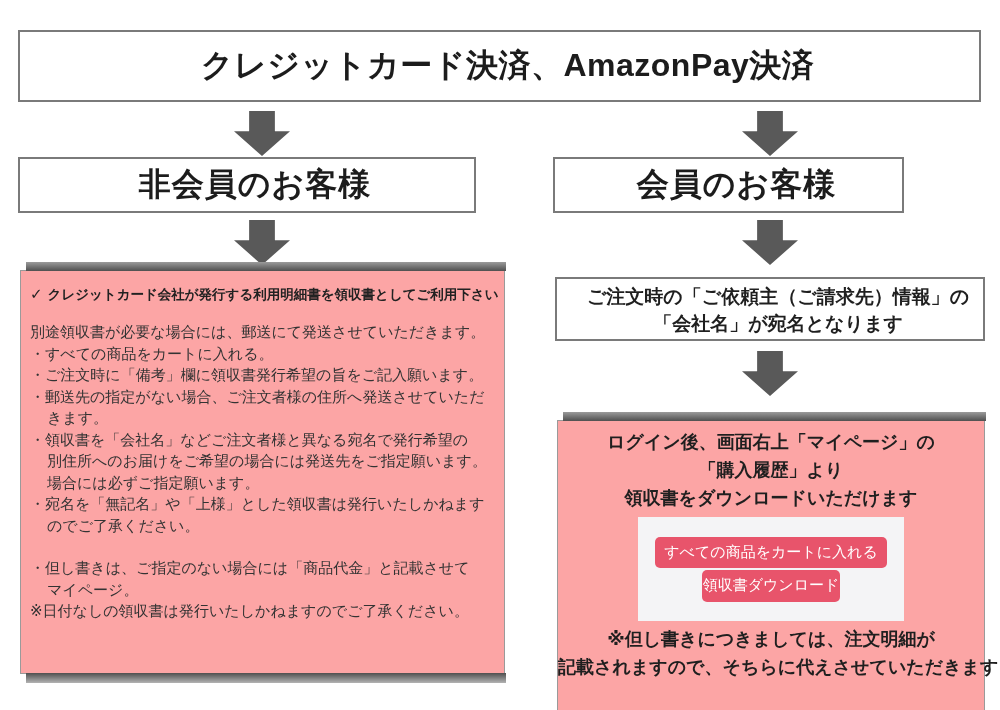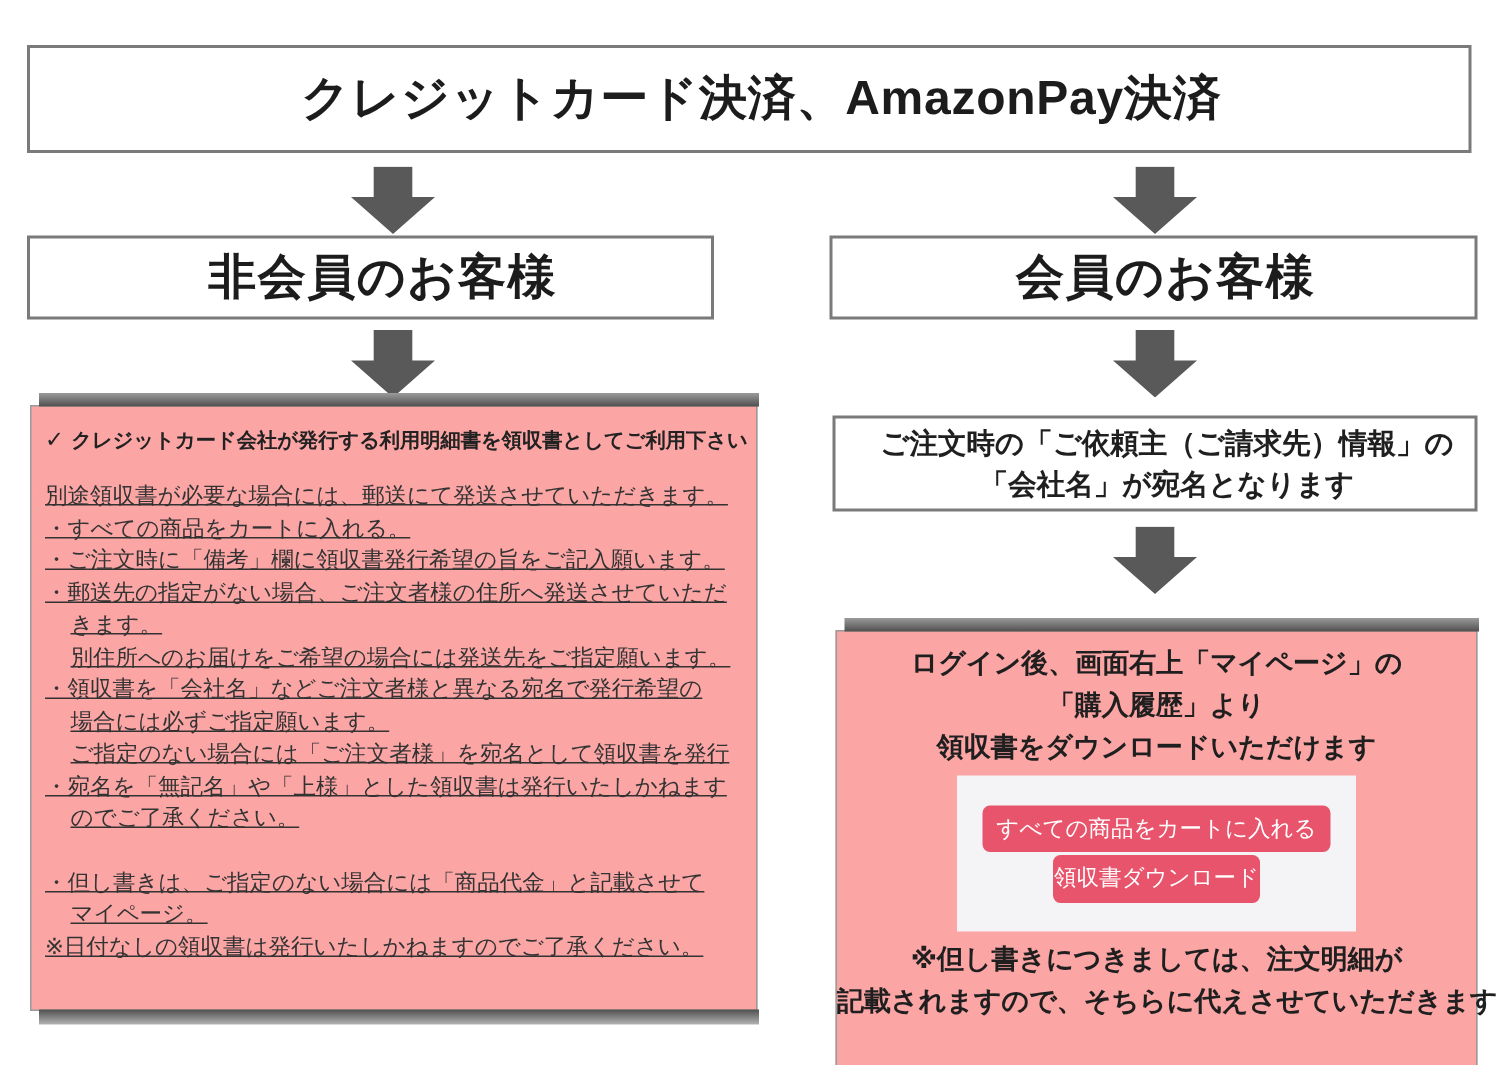--- a/index.html
+++ b/index.html
@@ -6,21 +6,21 @@
   body{font-family:"Liberation Sans","DejaVu Sans",sans-serif;color:#333;}
   .canvas{position:relative;width:1000px;height:710px;background:#fff;overflow:hidden;}
 
   
   .box{position:absolute;border:2px solid var(--border,#7a7a7a);background:#fff;box-sizing:border-box;
        display:flex;flex-direction:column;align-items:center;justify-content:center;padding-left:16px;}
   .title-box{left:18px;top:30px;width:963px;height:72px;}
   .title-box span{font-size:32px;font-weight:bold;color:#1c1c1c;letter-spacing:0.5px;white-space:nowrap;}
   .header-box span{font-size:32px;font-weight:bold;color:#1c1c1c;letter-spacing:1px;white-space:nowrap;}
   .left-h{left:18px;top:157px;width:458px;height:56px;}
-  .right-h{left:553px;top:157px;width:432px;height:56px;}
+  .right-h{left:553px;top:157px;width:351px;height:56px;}
 
   
   .arrow{position:absolute;width:56px;height:45px;background:var(--arrow,#595959);
          clip-path:polygon(27% 0,73% 0,73% 45%,100% 45%,50% 100%,0 45%,27% 45%);}
   .a1{left:234px;top:111px;}
   .a2{left:742px;top:111px;}
   .a3{left:234px;top:220px;}
   .a4{left:742px;top:220px;}
   .a5{left:742px;top:351px;}
 
@@ -28,21 +28,21 @@
   .shadow-box{position:absolute;border:1px solid #9a9a9a;background:#fca5a5;box-sizing:border-box;}
   .shadow-box::before{content:"";position:absolute;left:5px;right:-2px;top:-9px;height:9px;
          background:linear-gradient(to bottom,#9b9b9b,var(--band-dark,#4f4f4f));}
   .shadow-box::after{content:"";position:absolute;left:5px;right:-2px;bottom:-10px;height:10px;
          background:linear-gradient(to bottom,var(--band-dark,#4f4f4f),var(--band-light,#b3b3b3));}
 
   
   .note-box{left:20px;top:270px;width:485px;height:404px;padding:8px 6px 0 9px;}
   .check-line{font-size:13.5px;font-weight:bold;color:#222;line-height:24px;margin:3px 0 14px 0;white-space:nowrap;}
   .check-line .check{font-size:15px;margin-right:5px;}
-  .note-line{font-size:15px;line-height:21.5px;color:#333;white-space:nowrap;text-decoration:underline;}
+  .note-line{font-size:15px;line-height:21.5px;color:#333;white-space:nowrap;}
   .note-line.indent{padding-left:17px;}
   .note-line.gap{margin-top:21px;}
 
   
   .member-box1{left:555px;top:277px;width:430px;height:64px;padding-top:2px;}
   .member-box1 div{font-size:19px;font-weight:bold;color:#1f1f1f;line-height:27px;white-space:nowrap;}
   .member-box2{left:557px;top:420px;width:428px;height:296px;text-align:center;padding-top:7px;}
   .b2-line{font-size:18px;font-weight:bold;color:#1f1f1f;line-height:28px;white-space:nowrap;}
   .panel{width:266px;height:104px;margin:5px auto 4px auto;background:var(--panel-bg,#f4f4f6);
          display:flex;flex-direction:column;align-items:center;justify-content:center;gap:2px;}
@@ -77,24 +77,23 @@
   <div class="shadow-box note-box">
     <div class="check-line">
       <span class="check">✓</span><span>クレジットカード会社が発行する利用明細書を領収書としてご利用下さい</span>
     </div>
     <div>
         <div class="note-line flush">別途領収書が必要な場合には、郵送にて発送させていただきます。</div>
         <div class="note-line flush">・すべての商品をカートに入れる。</div>
         <div class="note-line flush">・ご注文時に「備考」欄に領収書発行希望の旨をご記入願います。</div>
         <div class="note-line flush">・郵送先の指定がない場合、ご注文者様の住所へ発送させていただ</div>
         <div class="note-line indent">きます。</div>
+        <div class="note-line flush">・領収書を「会社名」などご注文者様と異なる宛名で発行希望の</div>
         <div class="note-line indent">別住所へのお届けをご希望の場合には発送先をご指定願います。</div>
-        <div class="note-line flush">・領収書を「会社名」などご注文者様と異なる宛名で発行希望の</div>
         <div class="note-line indent">場合には必ずご指定願います。</div>
-        <div class="note-line indent">ご指定のない場合には「ご注文者様」を宛名として領収書を発行</div>
         <div class="note-line flush">・宛名を「無記名」や「上様」とした領収書は発行いたしかねます</div>
         <div class="note-line indent">のでご了承ください。</div>
         <div class="note-line flush gap">・但し書きは、ご指定のない場合には「商品代金」と記載させて</div>
         <div class="note-line indent">マイページ。</div>
         <div class="note-line flush">※日付なしの領収書は発行いたしかねますのでご了承ください。</div>
       </div>
   </div>
 
   <div class="box member-box1">
     <div>ご注文時の「ご依頼主（ご請求先）情報」の</div>

